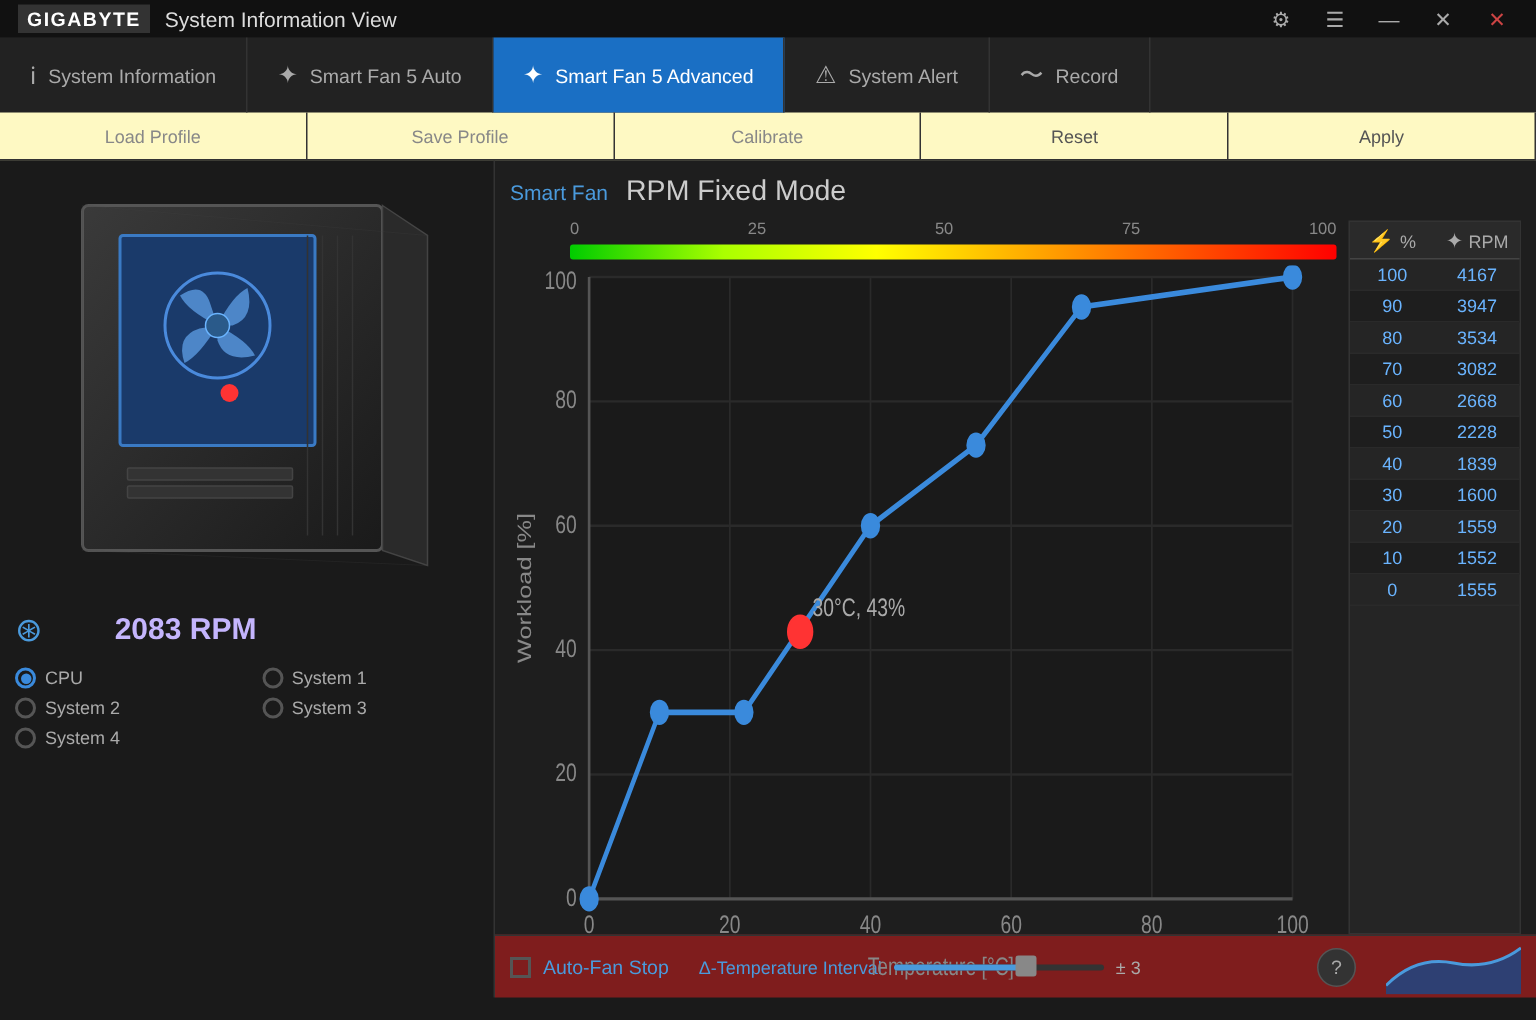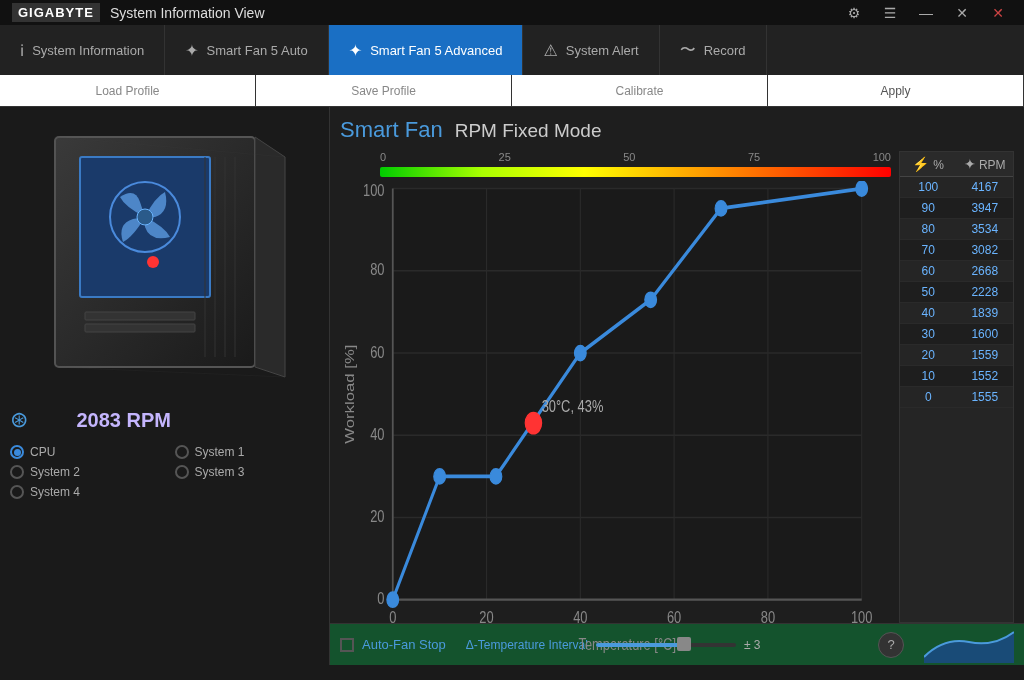--- a/index.html
+++ b/index.html
@@ -79,21 +79,21 @@
     .nav-tab.active {
       background: #1a6fc4;
       color: #fff;
     }
     .nav-icon {
       font-size: 16px;
     }
 
     
     #toolbar {
-      background: #ffffff;
+      background: #fef9c3;
       height: 32px;
       display: flex;
       align-items: center;
       border-bottom: 1px solid #333;
     }
     .toolbar-btn {
       flex: 1;
       height: 100%;
       display: flex;
       align-items: center;
@@ -198,21 +198,21 @@
       flex-direction: column;
     }
 
     #chart-title {
       display: flex;
       align-items: baseline;
       gap: 12px;
       margin-bottom: 8px;
     }
     #smart-fan-label {
-      font-size: 22px;
+      font-size: 14px;
       color: #4a9adc;
       font-weight: 300;
     }
     #mode-label {
       font-size: 19px;
       color: #ccc;
       font-weight: 300;
     }
 
     #chart-container {
@@ -289,21 +289,21 @@
       flex: 1;
       text-align: center;
       padding: 3px 2px;
       color: #6ab4ff;
       font-size: 12px;
     }
 
     
     #bottom-bar {
       height: 42px;
-      background: #14532d;
+      background: #7f1d1d;
       border-top: 1px solid #333;
       display: flex;
       align-items: center;
       padding: 0 10px;
       gap: 20px;
     }
     .auto-fan-stop {
       display: flex;
       align-items: center;
       gap: 8px;
@@ -410,20 +410,21 @@
   <div class="nav-tab">
     <span class="nav-icon">〜</span>
     <span>Record</span>
   </div>
 </div>
 
 <div id="toolbar">
   <div class="toolbar-btn">Load Profile</div>
   <div class="toolbar-btn">Save Profile</div>
   <div class="toolbar-btn">Calibrate</div>
+  <div class="toolbar-btn disabled">Reset</div>
   <div class="toolbar-btn disabled">Apply</div>
 </div>
 
 <div id="main">
 
   <div id="left-panel">
 
     <div id="pc-illustration">
       <svg width="280" height="270" viewBox="0 0 280 270">
 

